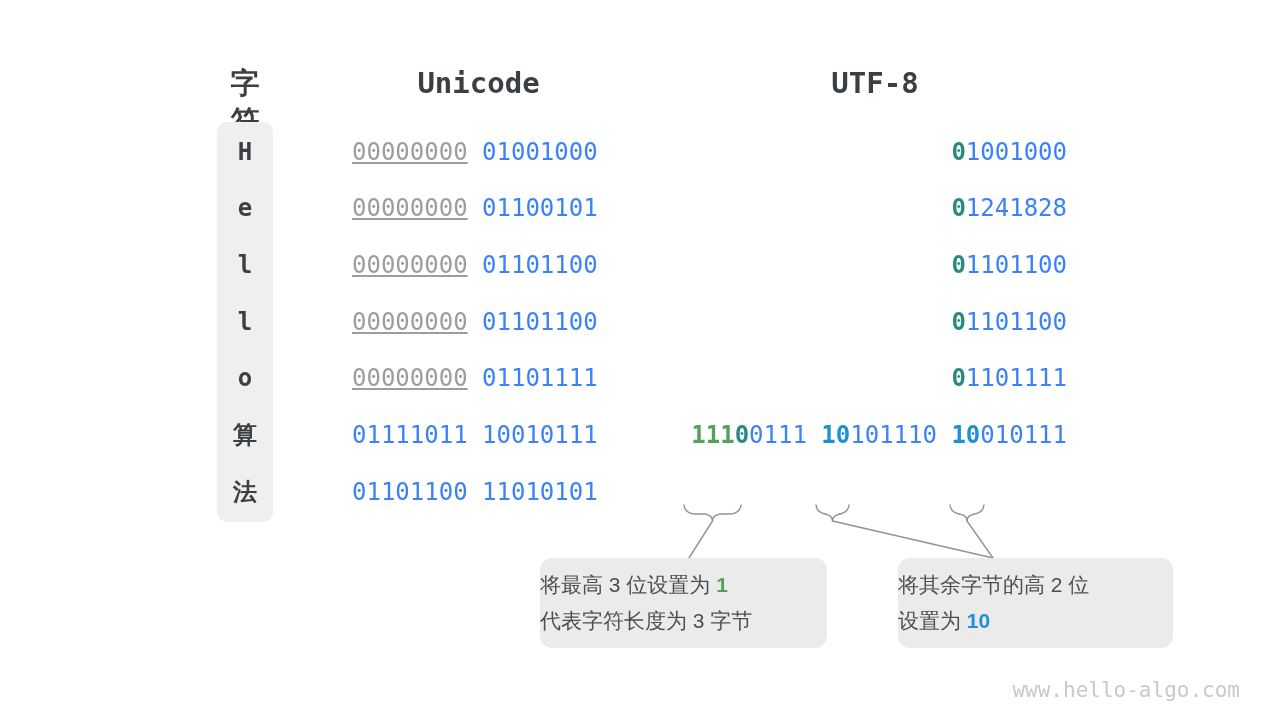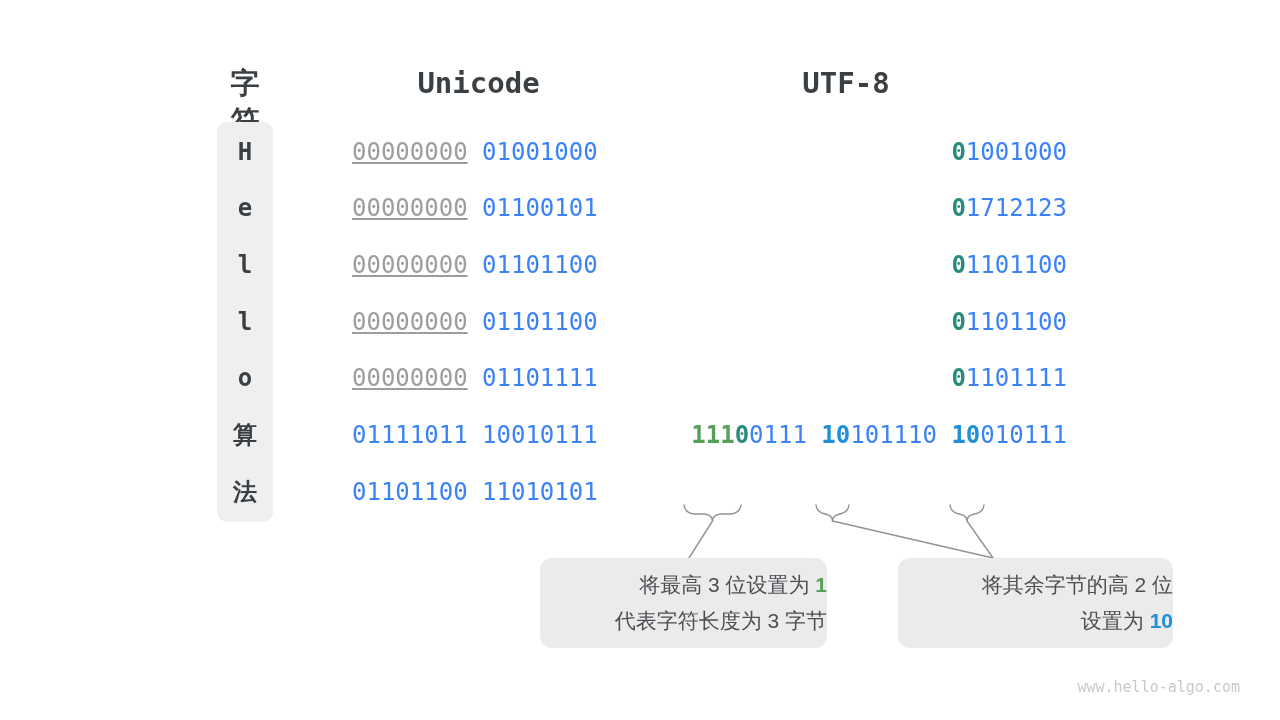--- a/index.html
+++ b/index.html
@@ -2,64 +2,64 @@
 <html><head>
 <meta charset="utf-8">
 <style>
   html,body{margin:0;padding:0;background:#ffffff;}
   .canvas{position:relative;width:1280px;height:720px;background:#ffffff;overflow:hidden;
           font-family:"Liberation Sans",sans-serif;}
   .hdr{position:absolute;top:64px;height:38px;line-height:38px;text-align:center;
        font-weight:bold;font-size:29px;color:#3a3f44;}
   .hdr-char{left:217px;width:56px;font-family:"Liberation Sans",sans-serif;}
   .hdr-unicode{left:352px;width:253px;font-family:"DejaVu Sans Mono",monospace;}
-  .hdr-utf8{left:654px;width:384px;font-family:"DejaVu Sans Mono",monospace;}
+  .hdr-utf8{left:683px;width:384px;font-family:"DejaVu Sans Mono",monospace;}
   .char-col{position:absolute;left:217px;top:122px;width:56px;height:400px;
             background:#efefef;border-radius:10px;}
   .row{position:absolute;left:0;width:1280px;height:57px;}
   .cell{position:absolute;top:0;height:57px;line-height:57px;white-space:pre;
         font-family:"DejaVu Sans Mono",monospace;font-size:24px;color:#3a3f44;}
   .cell-char{left:217px;width:56px;text-align:center;font-weight:bold;}
   .cell-unicode{left:352px;}
   .cell-utf8{right:213px;text-align:right;}
   .seg-gray{color:#9d9da0;text-decoration:underline;}
   .seg-dark{color:#3b82f6;text-align:center;}
   .seg-green{color:#57a05a;font-weight:bold;}
   .seg-teal{color:#2b8a7f;font-weight:bold;}
   .seg-blue{color:#1f8fd6;font-weight:bold;}
   .seg-text{color:#4b4e52;}
   .callout{position:absolute;top:558px;height:90px;background:#ebebeb;border-radius:12px;
-           display:flex;flex-direction:column;justify-content:center;align-items:flex-end;
+           display:flex;flex-direction:column;justify-content:center;align-items:flex-start;
            font-size:21px;line-height:36px;color:#4b4e52;text-align:center;}
   .callout-left{left:540px;width:287px;}
   .callout-right{left:858px;width:275px;margin-left:40px;}
   .overlay{position:absolute;left:0;top:0;pointer-events:none;}
   .watermark{position:absolute;right:40px;top:678px;font-family:"DejaVu Sans Mono",monospace;
-             font-size:15px;color:#c9c9c9;}
+             font-size:21px;color:#c9c9c9;}
 </style>
 </head>
 <body>
 
 <div class="canvas">
 
   <div class="hdr hdr-char">字符</div>
   <div class="hdr hdr-unicode">Unicode</div>
   <div class="hdr hdr-utf8">UTF-8</div>
 
   <div class="char-col"></div>
 
   <div class="row" style="top:124px">
     <div class="cell cell-char">H</div>
     <div class="cell cell-unicode"><span class="seg-gray">00000000</span><span class="seg-dark"> 01001000</span></div>
     <div class="cell cell-utf8"><span class="seg-teal">0</span><span class="seg-dark">1001000</span></div>
   </div>
   <div class="row" style="top:180px">
     <div class="cell cell-char">e</div>
     <div class="cell cell-unicode"><span class="seg-gray">00000000</span><span class="seg-dark"> 01100101</span></div>
-    <div class="cell cell-utf8"><span class="seg-teal">0</span><span class="seg-dark">1712123</span></div>
+    <div class="cell cell-utf8"><span class="seg-teal">0</span><span class="seg-dark">1241828</span></div>
   </div>
   <div class="row" style="top:237px">
     <div class="cell cell-char">l</div>
     <div class="cell cell-unicode"><span class="seg-gray">00000000</span><span class="seg-dark"> 01101100</span></div>
     <div class="cell cell-utf8"><span class="seg-teal">0</span><span class="seg-dark">1101100</span></div>
   </div>
   <div class="row" style="top:294px">
     <div class="cell cell-char">l</div>
     <div class="cell cell-unicode"><span class="seg-gray">00000000</span><span class="seg-dark"> 01101100</span></div>
     <div class="cell cell-utf8"><span class="seg-teal">0</span><span class="seg-dark">1101100</span></div>

